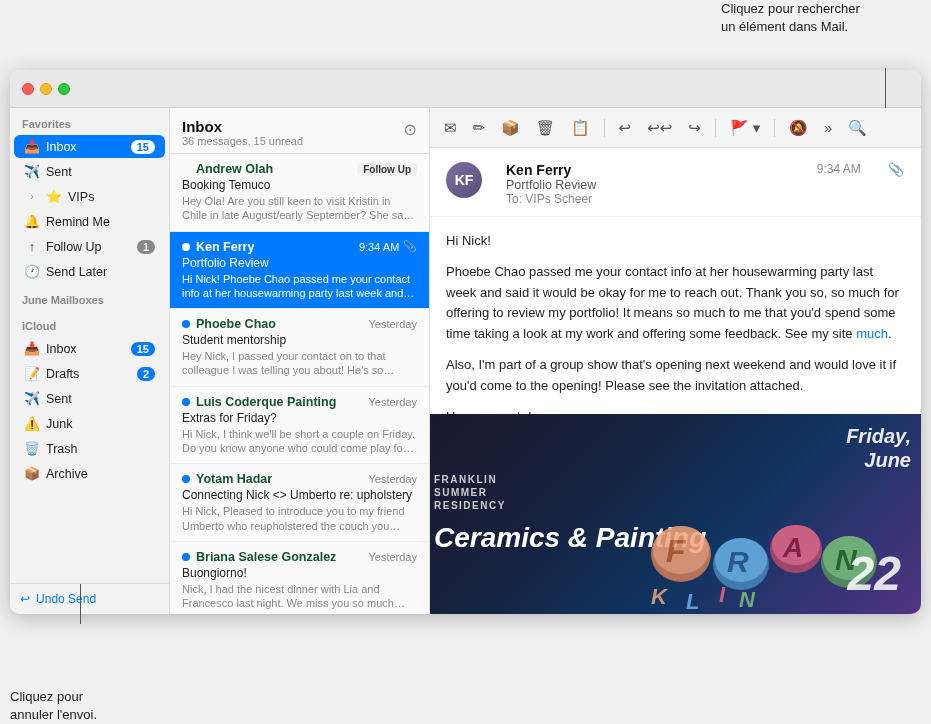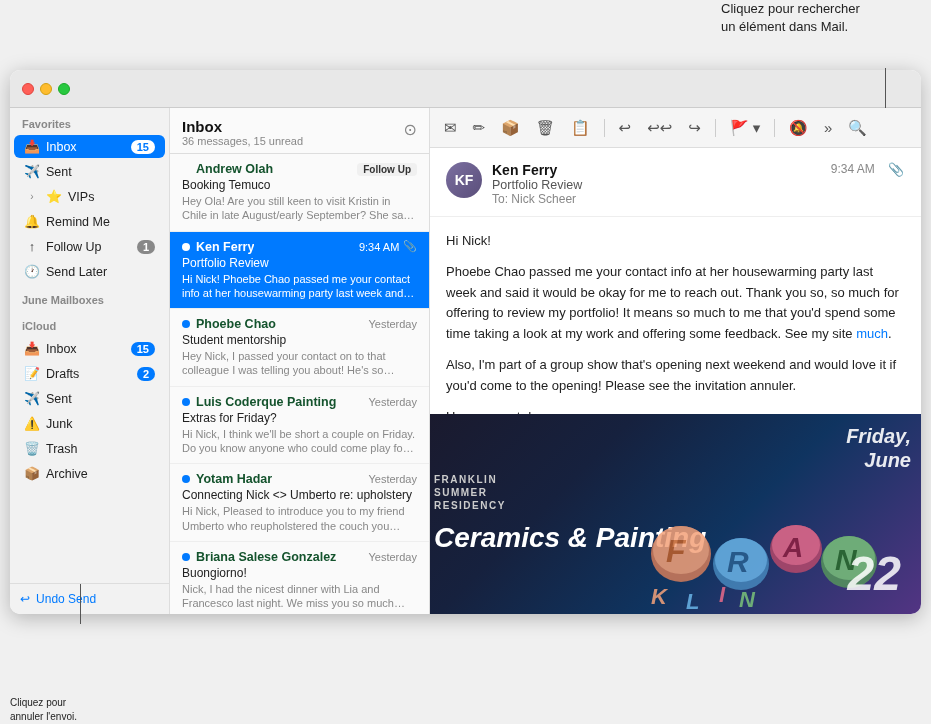--- a/index.html
+++ b/index.html
@@ -24,21 +24,21 @@
       color: #222;
       z-index: 100;
       pointer-events: none;
     }
     .callout-bottom-left {
       position: absolute;
       bottom: 0;
       left: 10px;
       width: 180px;
       text-align: left;
-      font-size: 10px;
+      font-size: 13px;
       line-height: 1.4;
       color: #222;
       z-index: 100;
       pointer-events: none;
     }
     .callout-line-top {
       position: absolute;
       top: 68px;
       right: 45px;
       width: 1px;
@@ -328,21 +328,21 @@
       background: #ccc;
       margin: 0 2px;
     }
     .detail-header {
       padding: 14px 16px 10px;
       border-bottom: 1px solid #eee;
     }
     .detail-header-row1 {
       display: flex;
       align-items: flex-start;
-      gap: 10px;
+      gap: 24px;
     }
     .avatar {
       width: 36px;
       height: 36px;
       border-radius: 50%;
       background: linear-gradient(135deg, #7b6fa0, #5a4e7a);
       display: flex;
       align-items: center;
       justify-content: center;
       color: #fff;
@@ -620,35 +620,35 @@
       <div class="detail-header">
         <div class="detail-header-row1">
           <div class="avatar">
             <span>KF</span>
           </div>
           <div class="detail-meta">
             <div class="detail-sender-name">Ken Ferry</div>
             <div class="detail-subject">Portfolio Review</div>
             <div class="detail-to">
               <span>To:</span>
-              <span>Nick Scheer</span>
+              <span>VIPs Scheer</span>
             </div>
           </div>
           <div class="detail-time">9:34 AM</div>
           <span style="color:#888;font-size:13px;margin-left:4px;">📎</span>
         </div>
       </div>
 
       <div class="detail-body">
         <p style="margin-bottom:10px;">Hi Nick!</p>
         <p style="margin-bottom:10px;">
           Phoebe Chao passed me your contact info at her housewarming party last week and said it would be okay for me to reach out. Thank you so, so much for offering to review my portfolio! It means so much to me that you'd spend some time taking a look at my work and offering some feedback. See my site <a href="#">much</a>.
         </p>
         <p style="margin-bottom:10px;">
-          Also, I'm part of a group show that's opening next weekend and would love it if you'd come to the opening! Please see the invitation annuler.
+          Also, I'm part of a group show that's opening next weekend and would love it if you'd come to the opening! Please see the invitation attached.
         </p>
         <p style="margin-bottom:4px;">Have a great day,</p>
 
       </div>
 
       <div class="detail-image">
         <div class="event-image-content">
           <div style="display:flex;flex-direction:column;gap:2px;">
             <span style="font-size:10px;color:#ccc;letter-spacing:1.5px;font-weight:600;">FRANKLIN</span>
             <span style="font-size:10px;color:#ccc;letter-spacing:1.5px;font-weight:600;">SUMMER</span>

